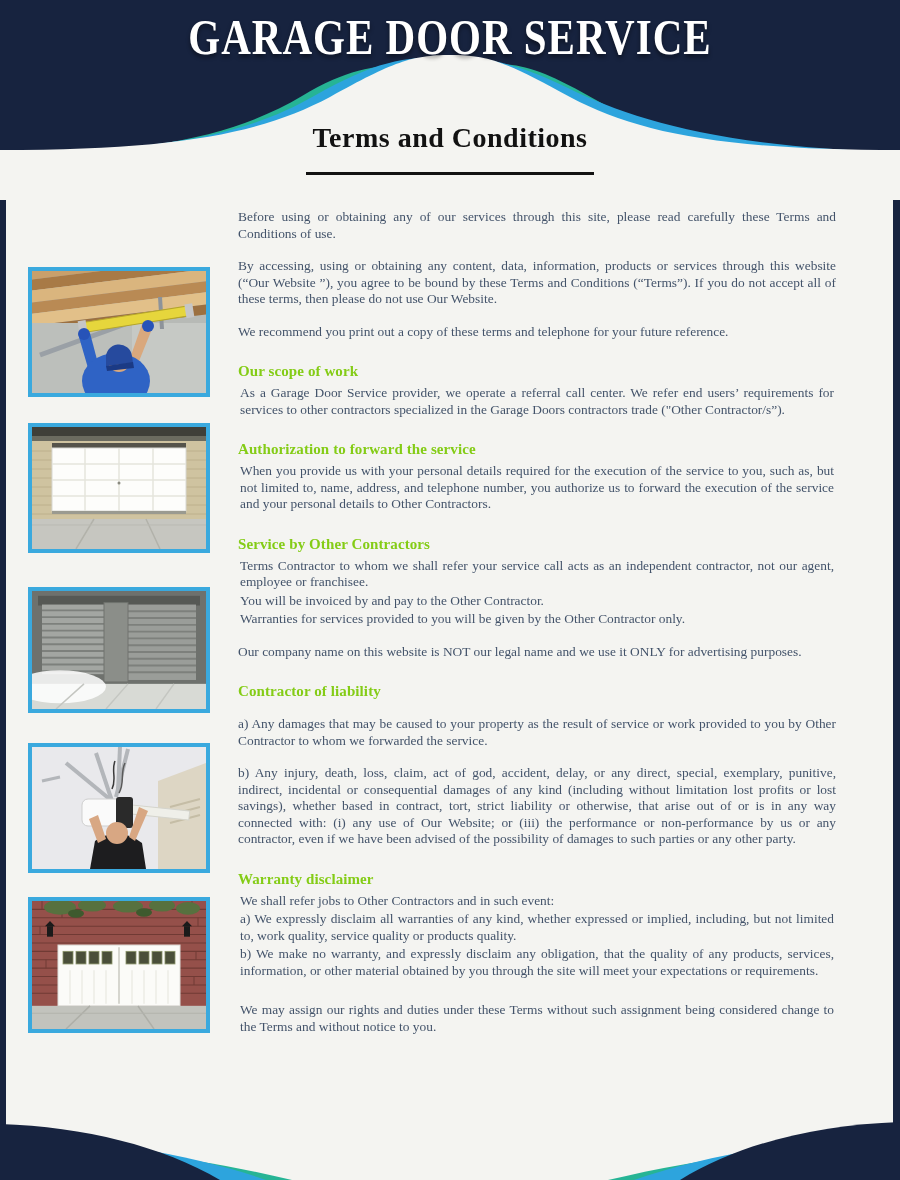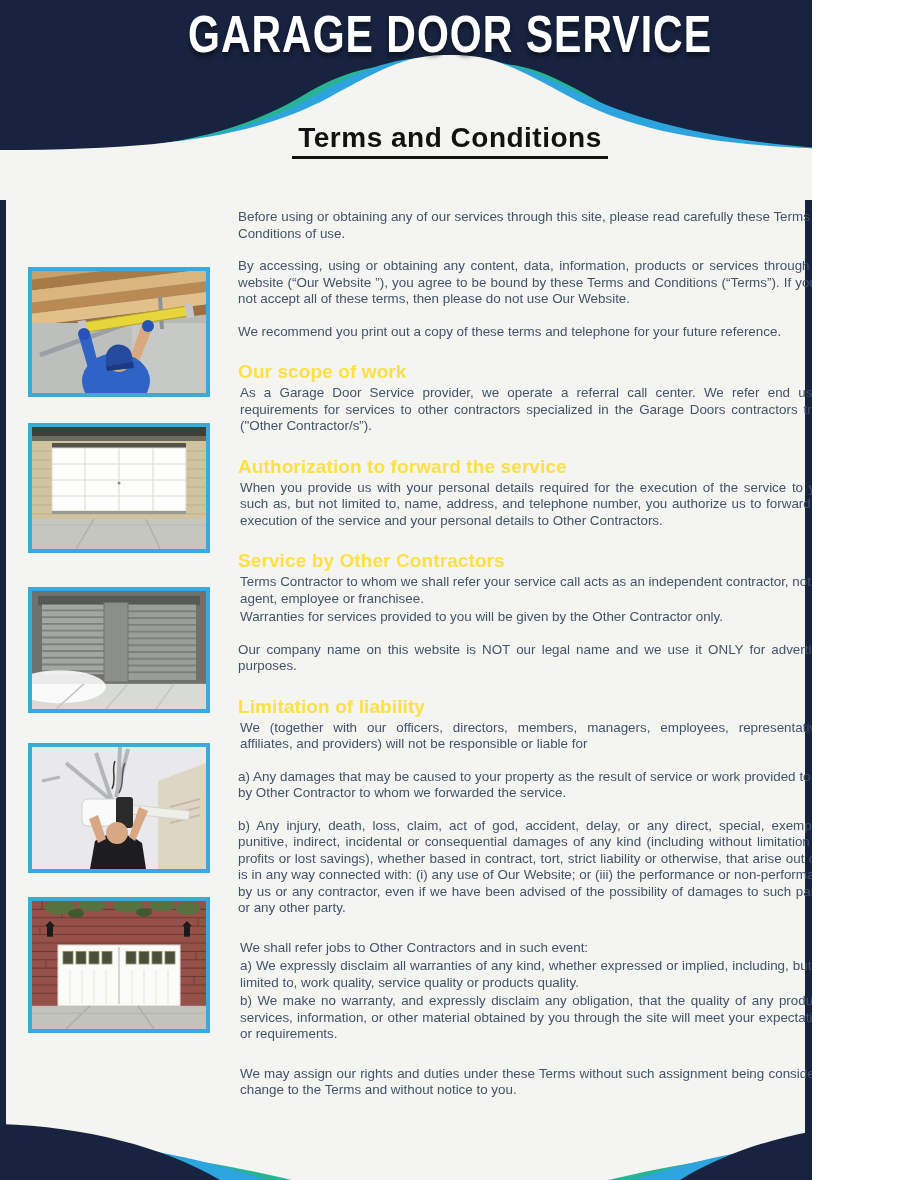--- a/index.html
+++ b/index.html
@@ -1,39 +1,39 @@
 <!DOCTYPE html>
 <html><head>
 <meta charset="utf-8">
 <style>
   html,body{margin:0;padding:0;background:#ffffff;}
-  .page{position:relative;width:812px;height:1180px;background:#17233f;overflow:hidden;
-        font-family:Liberation Sans, sans-serif;}
+  .page{position:relative;width:900px;height:1180px;background:#17233f;overflow:hidden;
+        font-family:Liberation Serif, serif;}
   .panel{position:absolute;left:6px;right:7px;top:0;bottom:0;background:#f4f4f1;}
   .wave{position:absolute;left:0;width:900px;pointer-events:none;}
   .wave-top{top:0;height:200px;}
   .wave-bottom{bottom:0;height:70px;}
   .site-title{position:absolute;top:6px;left:0;width:900px;text-align:center;z-index:5;}
   .site-title span{display:inline-block;color:#ffffff;font-weight:700;font-size:41px;
         letter-spacing:1px;transform:scaleY(1.25);transform-origin:center top;
         text-shadow:0 3px 4px rgba(0,0,0,.45);white-space:nowrap;}
   .tc-heading{position:absolute;top:122px;left:0;width:900px;text-align:center;z-index:5;}
   .tc-heading span{display:inline-block;font-size:28px;font-weight:700;color:#121212;
-        letter-spacing:.5px;border-bottom:3px solid #121212;padding:0 6px 2px 6px;}
+        letter-spacing:.5px;border-bottom:3px solid #121212;padding:0 6px 18px 6px;}
   .photo{position:absolute;left:28px;width:182px;box-sizing:border-box;
         border:4px solid #3aa9de;background:#fff;z-index:4;}
   .photo svg{display:block;width:100%;height:100%;}
   .p1{top:267px;height:130px;} .p2{top:423px;height:130px;} .p3{top:587px;height:126px;}
   .p4{top:743px;height:130px;} .p5{top:897px;height:136px;}
   .textcol{position:absolute;left:238px;top:199px;width:598px;z-index:4;
         font-size:13.4px;line-height:16.5px;color:#43536a;text-align:justify;}
   .textcol p{margin:16px 0 0 0;}
   .textcol p.line{margin:2px;}
   .sec{margin-top:23px;}
-  .sec h3{margin:0 0 5px 0;font-size:19px;line-height:17px;color:#fde047;font-weight:700;
+  .sec h3{margin:0 0 5px 0;font-size:15px;line-height:17px;color:#84cc16;font-weight:700;
         text-align:left;letter-spacing:.1px;}
   .intro-first{margin-top:10px !important;}
 </style>
 </head>
 <body>
 
 <div class="page">
   <div class="panel"></div>
 
   <div class="wave wave-top">
@@ -274,32 +274,33 @@
     </div>
 
     <div class="sec">
       <h3>Authorization to forward the service</h3>
       <p class="line">When you provide us with your personal details required for the execution of the service to you, such as, but not limited to, name, address, and telephone number, you authorize us to forward the execution of the service and your personal details to Other Contractors.</p>
     </div>
 
     <div class="sec">
       <h3>Service by Other Contractors</h3>
       <p class="line">Terms Contractor to whom we shall refer your service call acts as an independent contractor, not our agent, employee or franchisee.</p>
+      <p class="line">You will be invoiced by and pay to the Other Contractor.</p>
       <p class="line">Warranties for services provided to you will be given by the Other Contractor only.</p>
       <p>Our company name on this website is NOT our legal name and we use it ONLY for advertising purposes.</p>
     </div>
 
     <div class="sec">
-      <h3>Limitation of liability</h3>
-      <p class="line">We (together with our officers, directors, members, managers, employees, representatives, affiliates, and providers) will not be responsible or liable for</p>
+      <h3>Contractor of liability</h3>
       <p>a) Any damages that may be caused to your property as the result of service or work provided to you by Other Contractor to whom we forwarded the service.</p>
       <p>b) Any injury, death, loss, claim, act of god, accident, delay, or any direct, special, exemplary, punitive, indirect, incidental or consequential damages of any kind (including without limitation lost profits or lost savings), whether based in contract, tort, strict liability or otherwise, that arise out of or is in any way connected with: (i) any use of Our Website; or (iii) the performance or non-performance by us or any contractor, even if we have been advised of the possibility of damages to such parties or any other party.</p>
     </div>
 
     <div class="sec">
+      <h3>Warranty disclaimer</h3>
       <p class="line">We shall refer jobs to Other Contractors and in such event:</p>
       <p class="line">a) We expressly disclaim all warranties of any kind, whether expressed or implied, including, but not limited to, work quality, service quality or products quality.</p>
       <p class="line">b) We make no warranty, and expressly disclaim any obligation, that the quality of any products, services, information, or other material obtained by you through the site will meet your expectations or requirements.</p>
     </div>
 
     <div class="sec">
       <p class="line">We may assign our rights and duties under these Terms without such assignment being considered change to the Terms and without notice to you.</p>
     </div>
   </div>
 </div>

